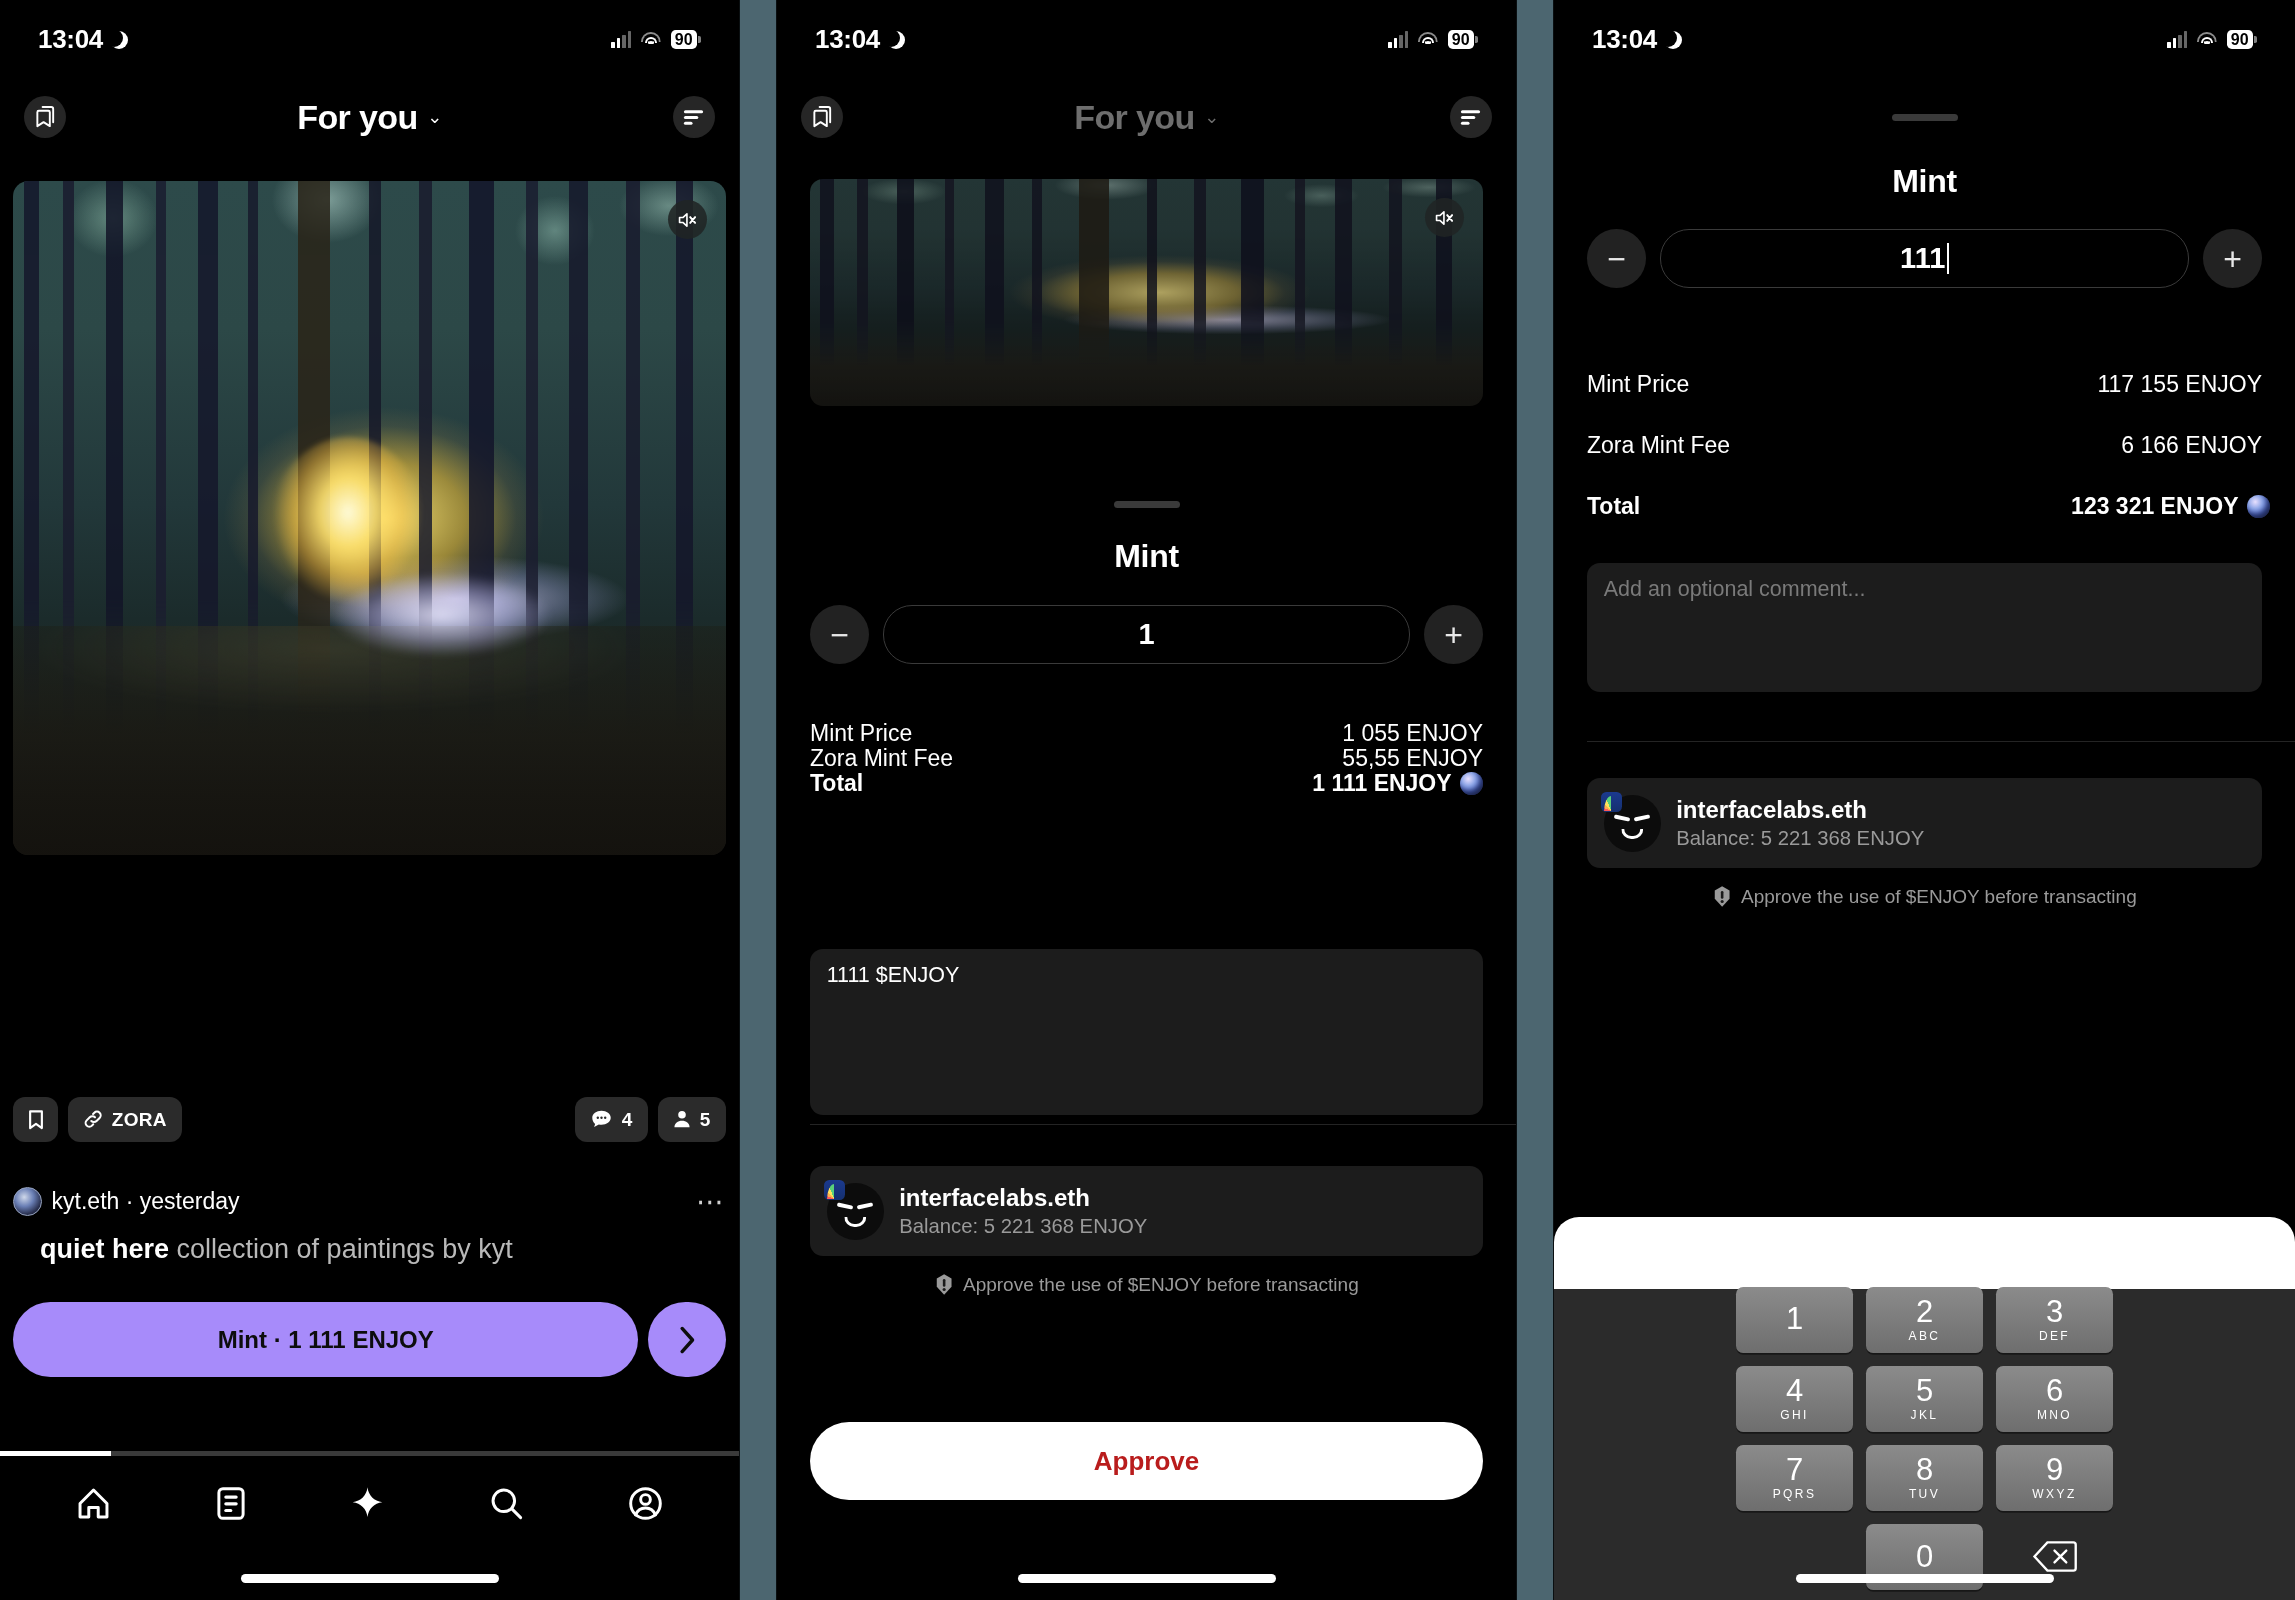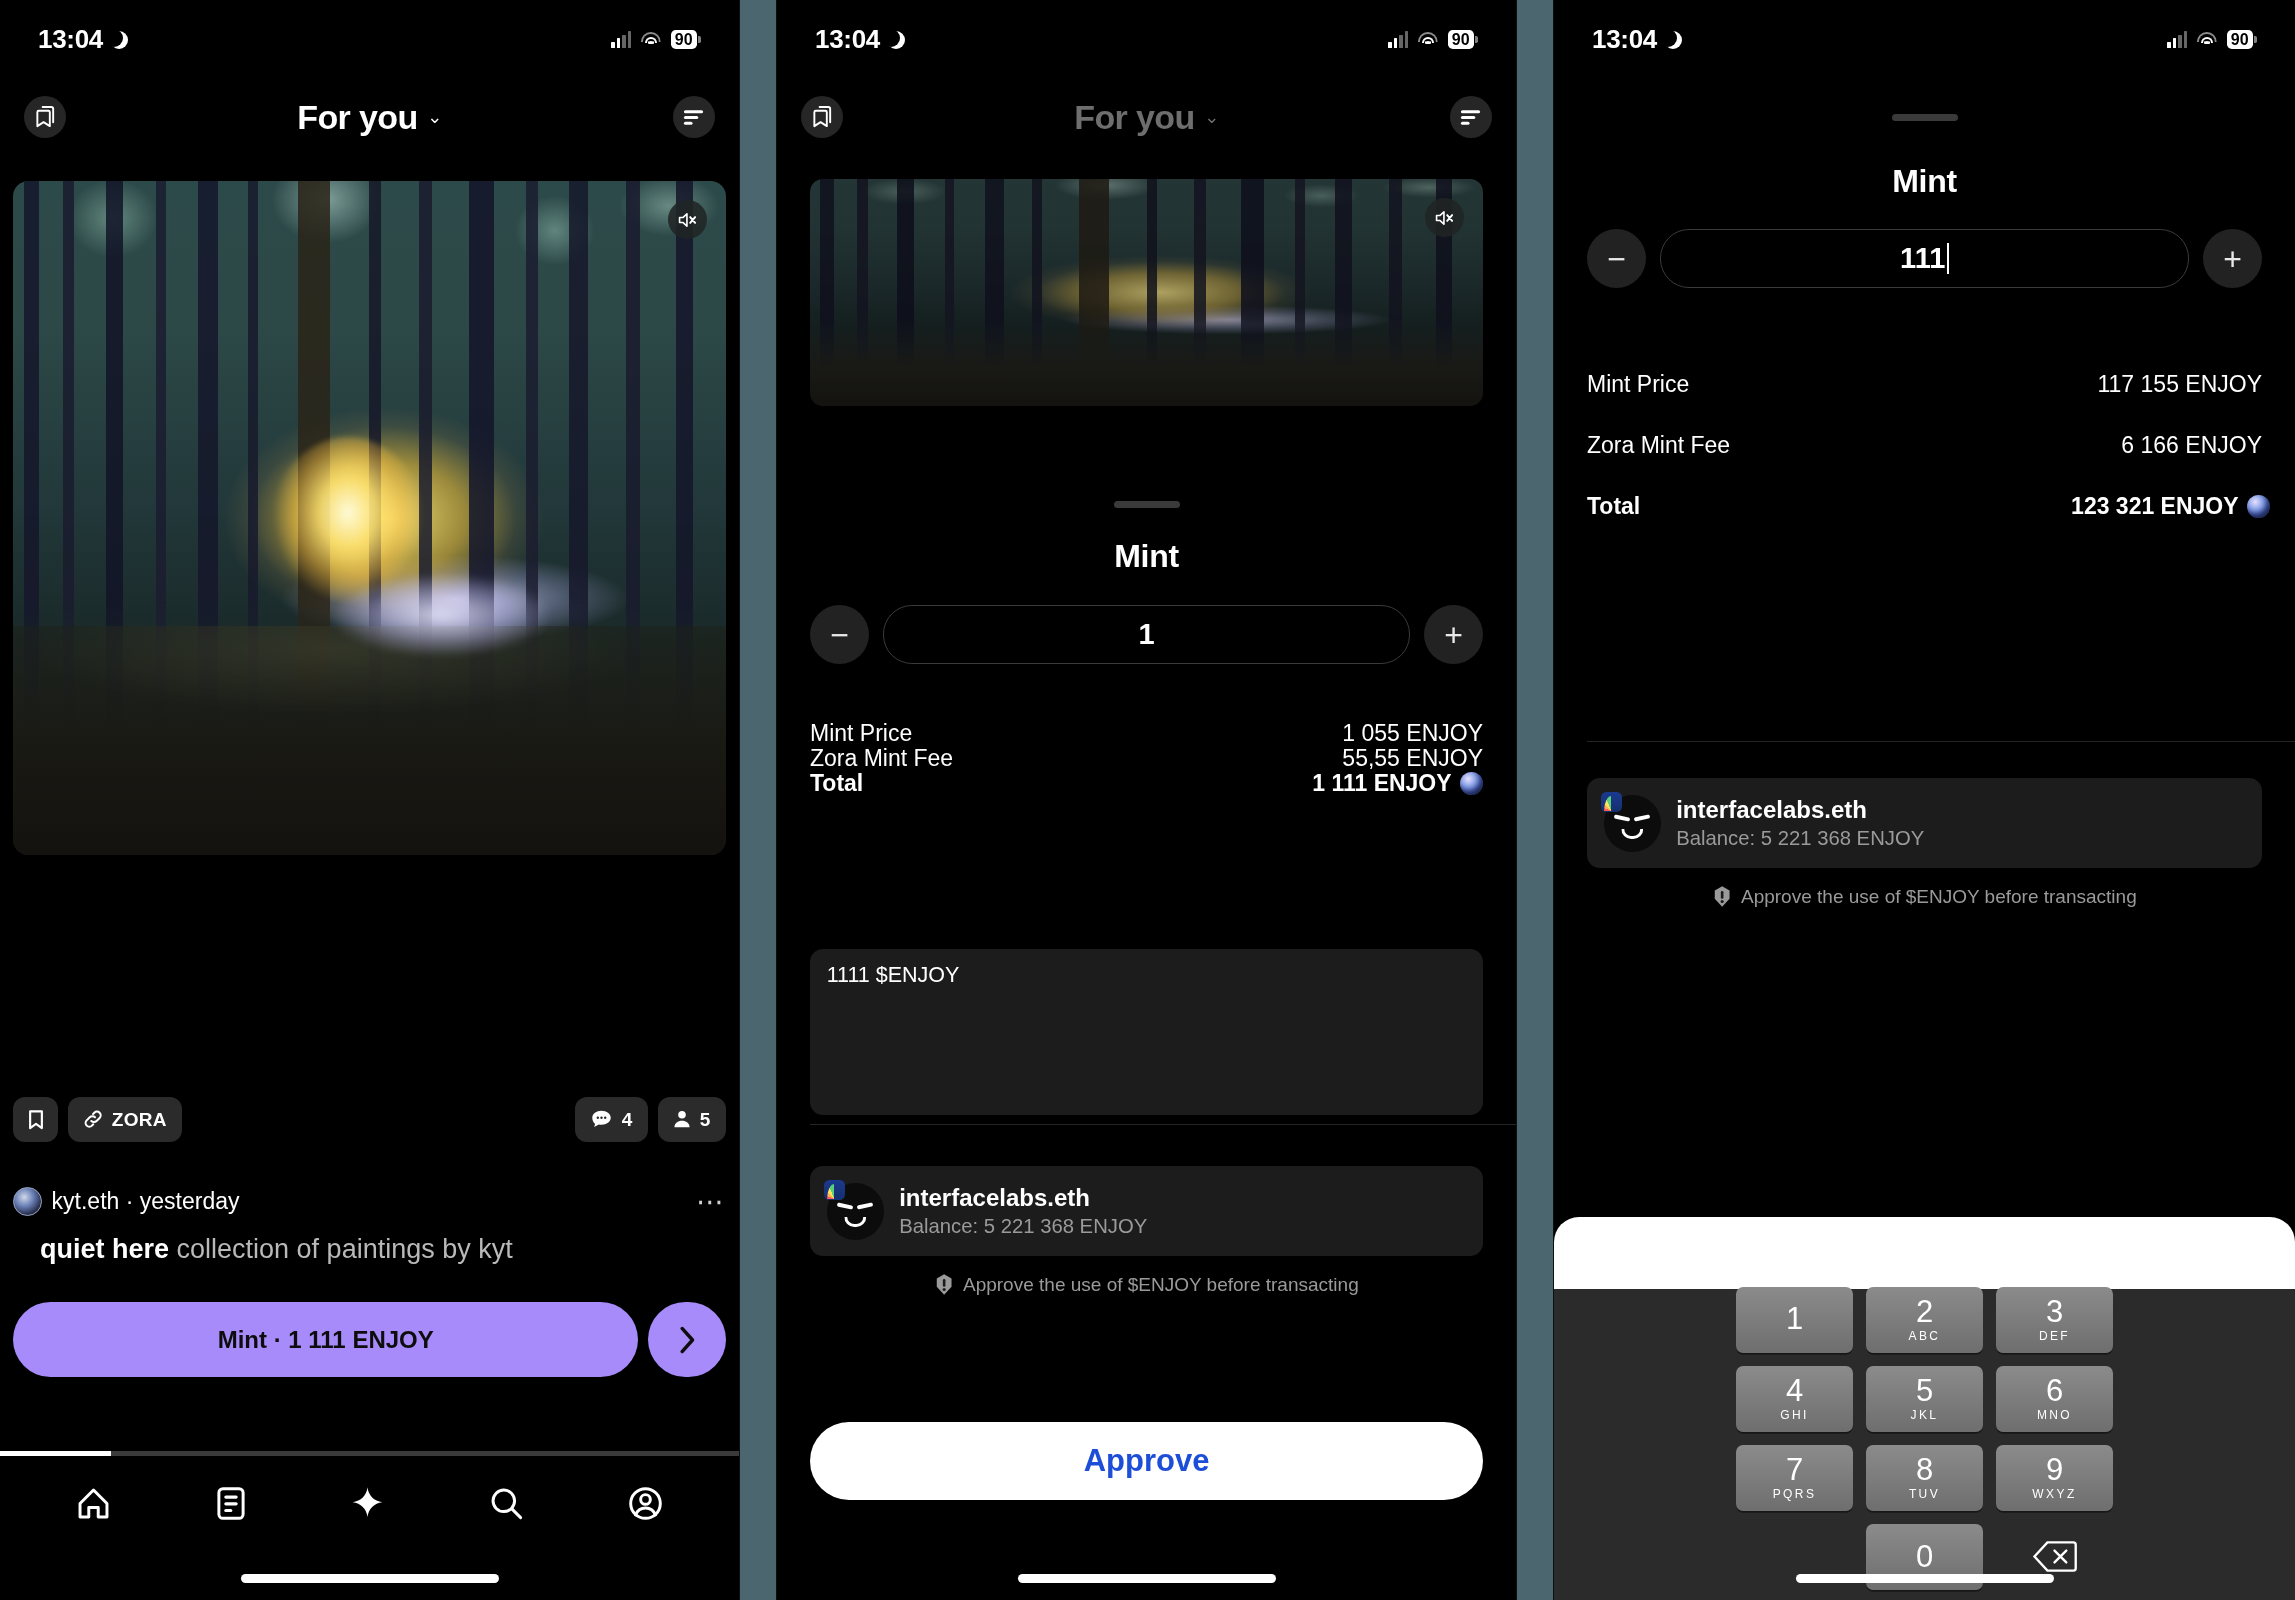--- a/index.html
+++ b/index.html
@@ -208,21 +208,21 @@
   .wallet-name { color:#fff; font-size:24px; font-weight:700; line-height:1.25; }
   .wallet-bal { color:#9a9a9a; font-size:20.3px; line-height:1.3; }
   .approve-note { position:absolute; left:0; right:0; display:flex;
                   align-items:center; justify-content:center; gap:8.4px;
                   color:#9a9a9a; font-size:19px; }
   .warn { width:20.3px; height:23px; flex:none; }
 
   
   .approve-btn { position:absolute; height:78px; border-radius:39px;
                  background:#fff; display:flex; align-items:center;
-                 justify-content:center; color:#1d4ed8; font-size:31px; font-weight:700; }
+                 justify-content:center; color:#b91c1c; font-size:26px; font-weight:700; }
 
   
   .kb-sheet { position:absolute; left:0; right:0; bottom:0; height:323px;
               background:#2b2b2b; }
   .kb-white { position:absolute; left:0; right:0; top:-60px; height:72px;
               background:#fff; border-radius:25px 25px 0 0; }
   .kb { position:absolute; left:0; right:0; top:9.6px; padding:0 7.2px;
         display:flex; flex-direction:column; gap:13px; }
   .kb-row { display:flex; gap:13px; justify-content:center; }
   .key { width:117px; height:66px; border-radius:7.2px;
@@ -564,20 +564,21 @@
     <span class="val">6 166 ENJOY</span>
   </div>
   <div class="row total" style="top:493px; left:33px; right:25px">
     <span class="lbl">Total</span>
     <span class="val withicon">
       <span>123 321 ENJOY</span>
       <span class="orb"></span>
     </span>
   </div>
 
+  <div class="commentbox ph" style="top:563px; left:33px; right:33px; height:129px">Add an optional comment...</div>
 
   <div class="hrule" style="top:741px; left:33px; right:0"></div>
 
   <div class="wallet" style="top:778px; left:33px; right:33px; height:90px">
     <div class="wallet-av">
       <span class="badge"></span>
       <span class="eye l"></span>
       <span class="eye r"></span>
       <span class="mouth"></span>
     </div>

